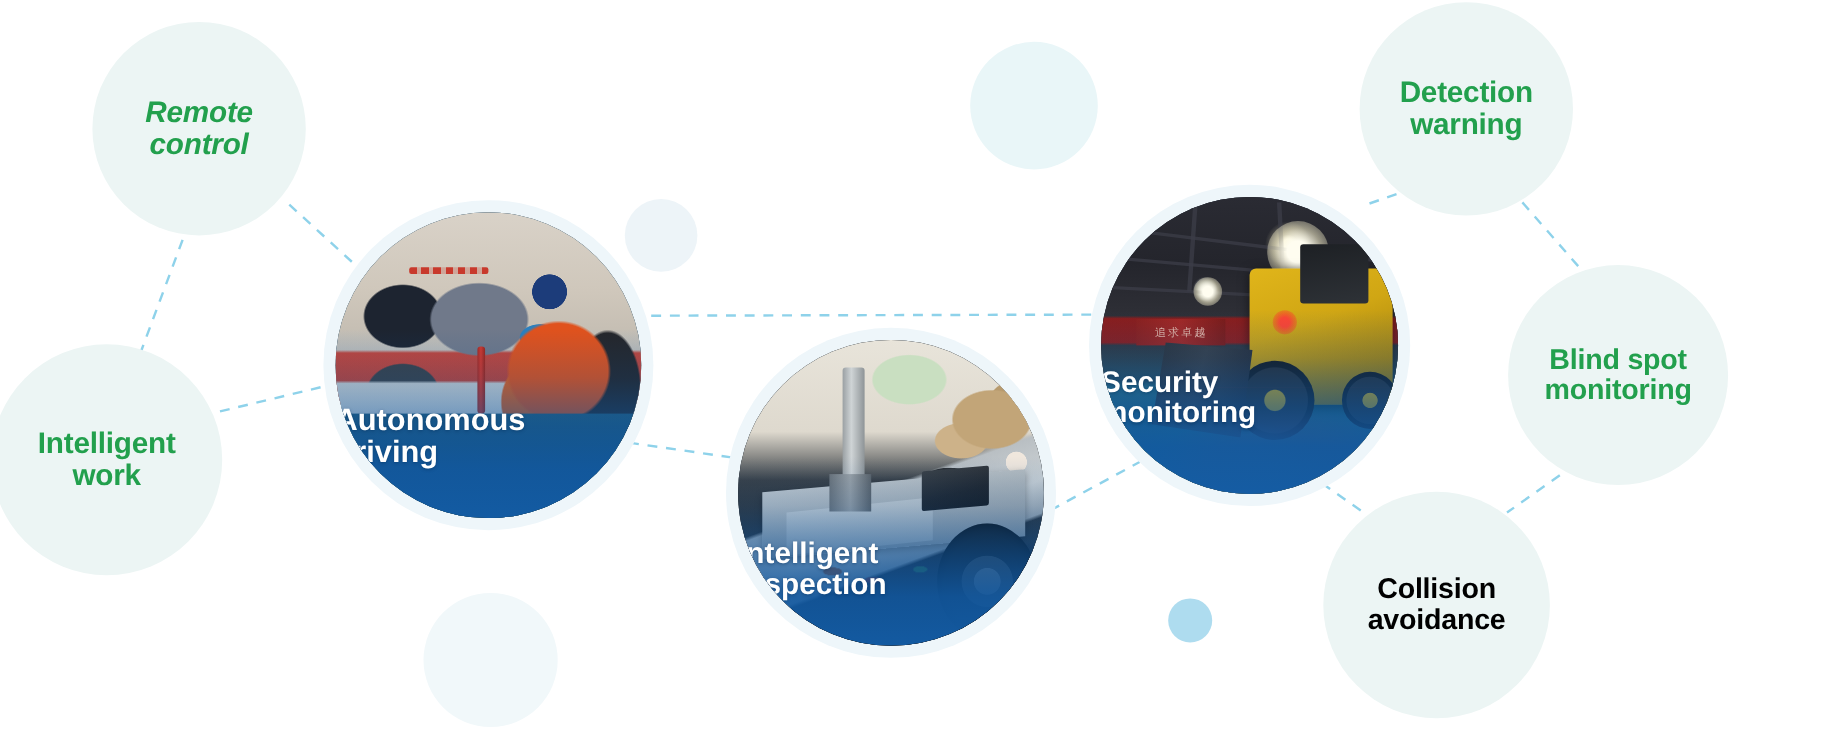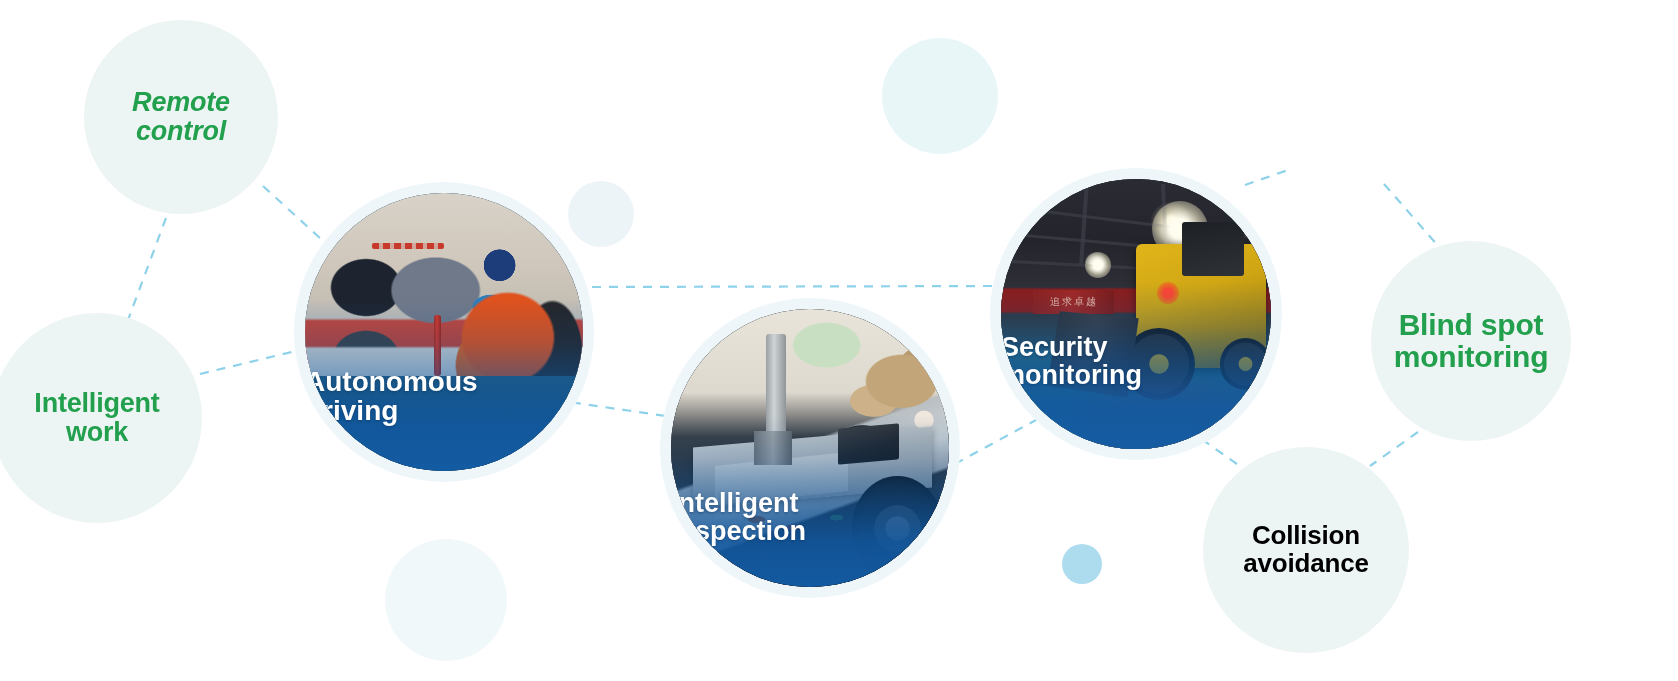--- a/index.html
+++ b/index.html
@@ -326,22 +326,26 @@
     </svg>
 
   <div class="label-bubble" id="label-0" style="left: 84px; top: 20px; width: 194px; height: 194px; background: rgb(236, 245, 244); font-style: italic;">
     <span class="txt" style="font-size: 27px; color: rgb(34, 160, 77);">Remote
 control</span>
   </div>
   <div class="label-bubble" id="label-1" style="left: -8px; top: 313px; width: 210px; height: 210px; background: rgb(236, 245, 244);">
     <span class="txt" style="font-size: 27px; color: rgb(34, 160, 77);">Intelligent
 work</span>
   </div>
+  <div class="label-bubble" id="label-2" style="left: 1236px; top: 2px; width: 194px; height: 194px; background: rgb(236, 245, 244);">
+    <span class="txt" style="font-size: 27px; color: rgb(34, 160, 77);">Detection
+warning</span>
+  </div>
   <div class="label-bubble" id="label-3" style="left: 1371px; top: 241px; width: 200px; height: 200px; background: rgb(236, 245, 244);">
-    <span class="txt" style="font-size: 30px; color: rgb(34, 160, 77);">Blind spot
+    <span class="txt" style="font-size: 26px; color: rgb(34, 160, 77);">Blind spot
 monitoring</span>
   </div>
   <div class="label-bubble" id="label-4" style="left: 1203px; top: 447px; width: 206px; height: 206px; background: rgb(236, 245, 244);">
     <span class="txt" style="font-size: 26px; color: #000000;">Collision
 avoidance</span>
   </div>
 
   <div class="photo-bubble" id="photo-0" style="left: 294px; top: 182px; width: 300px; height: 300px; background: rgb(238, 246, 250);">
     <div class="photo-inner">
       <div class="photo-art art-control">

